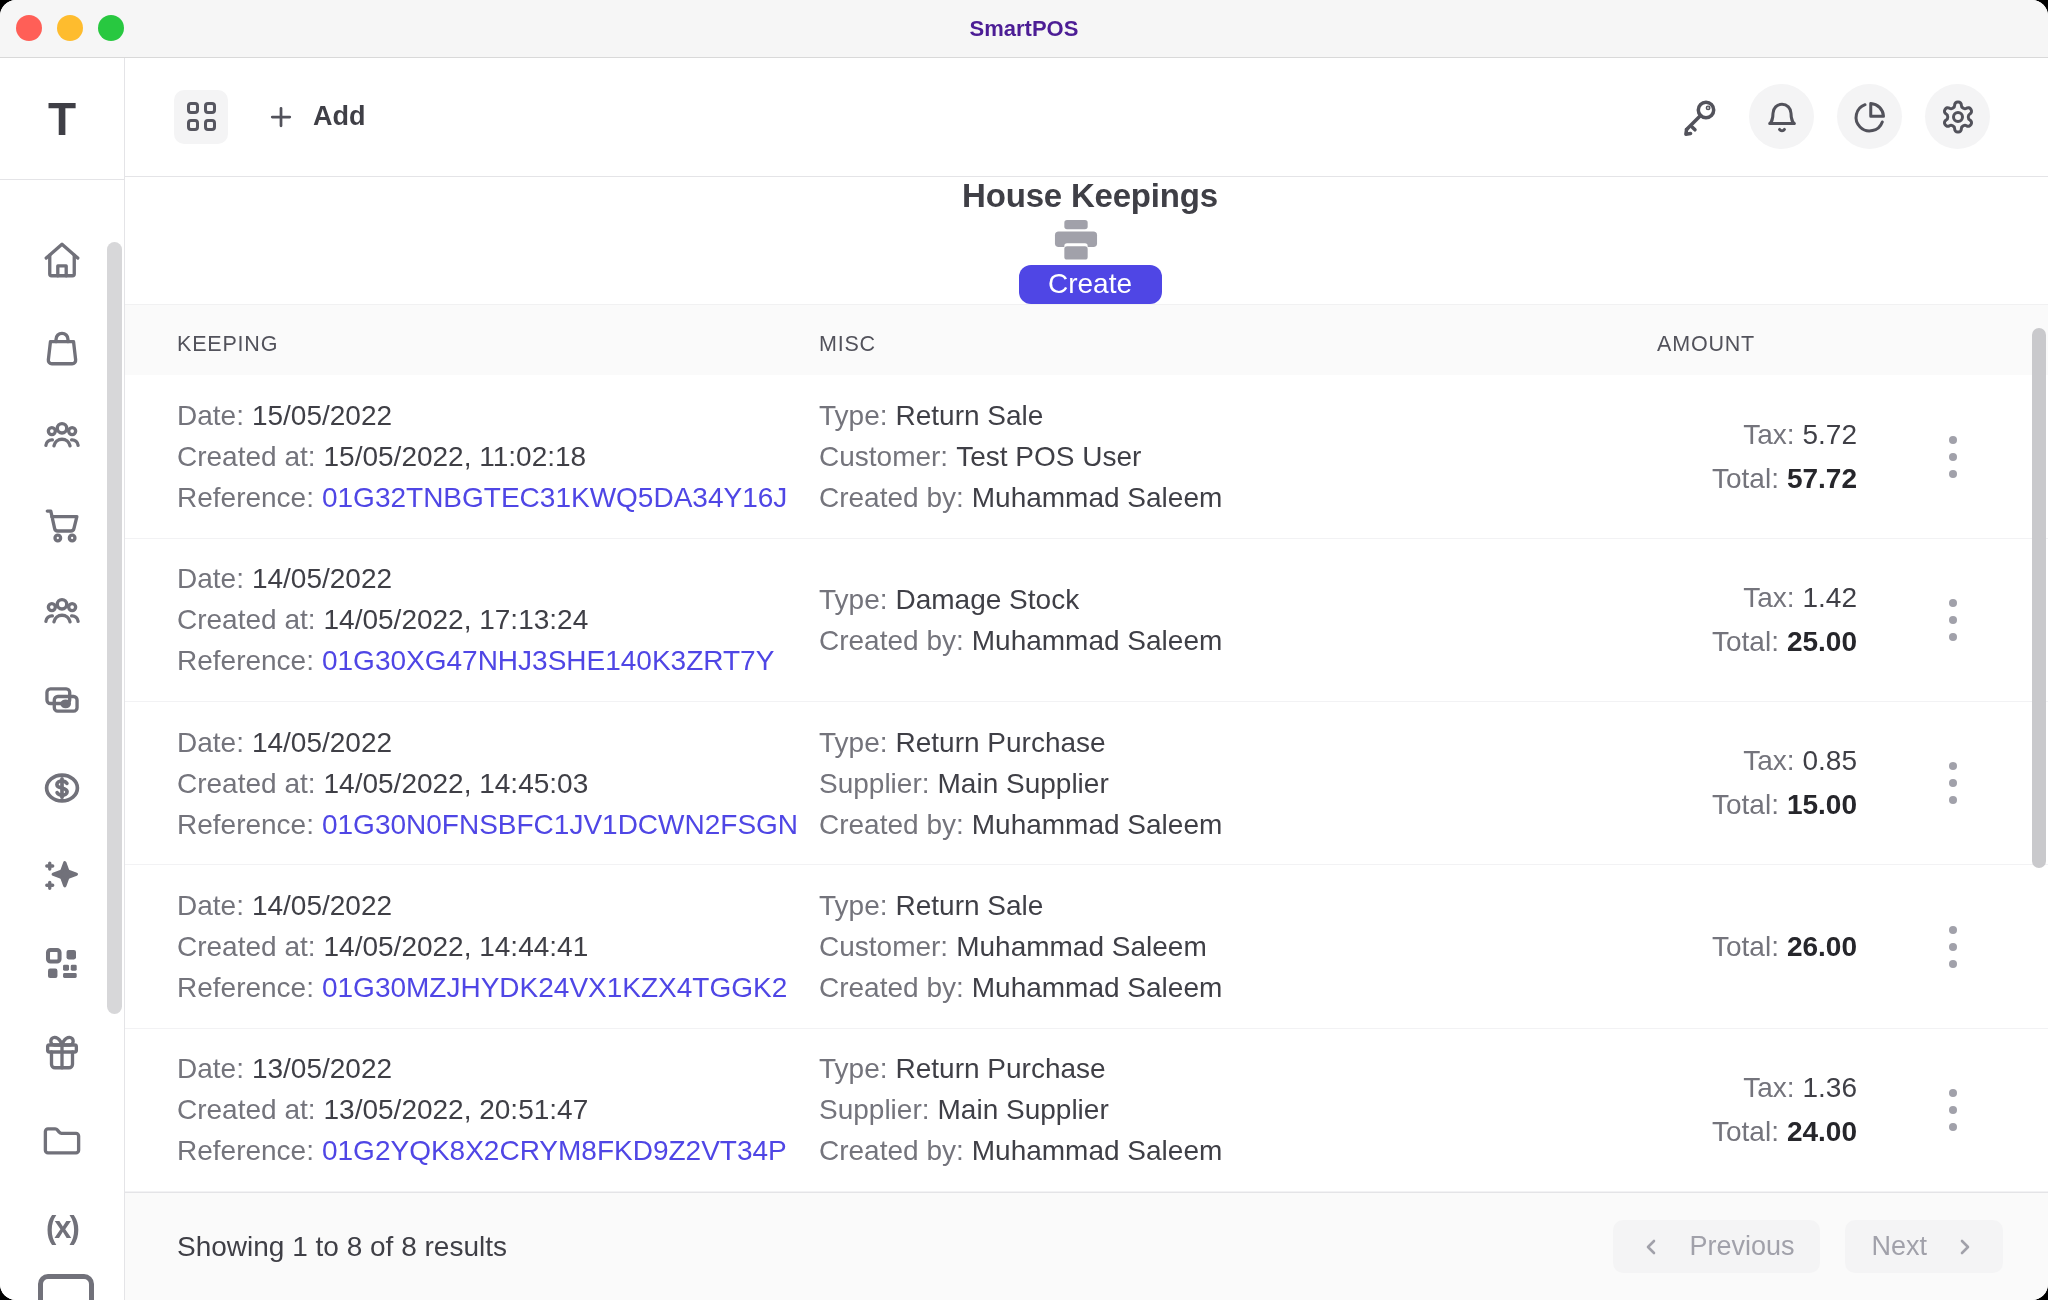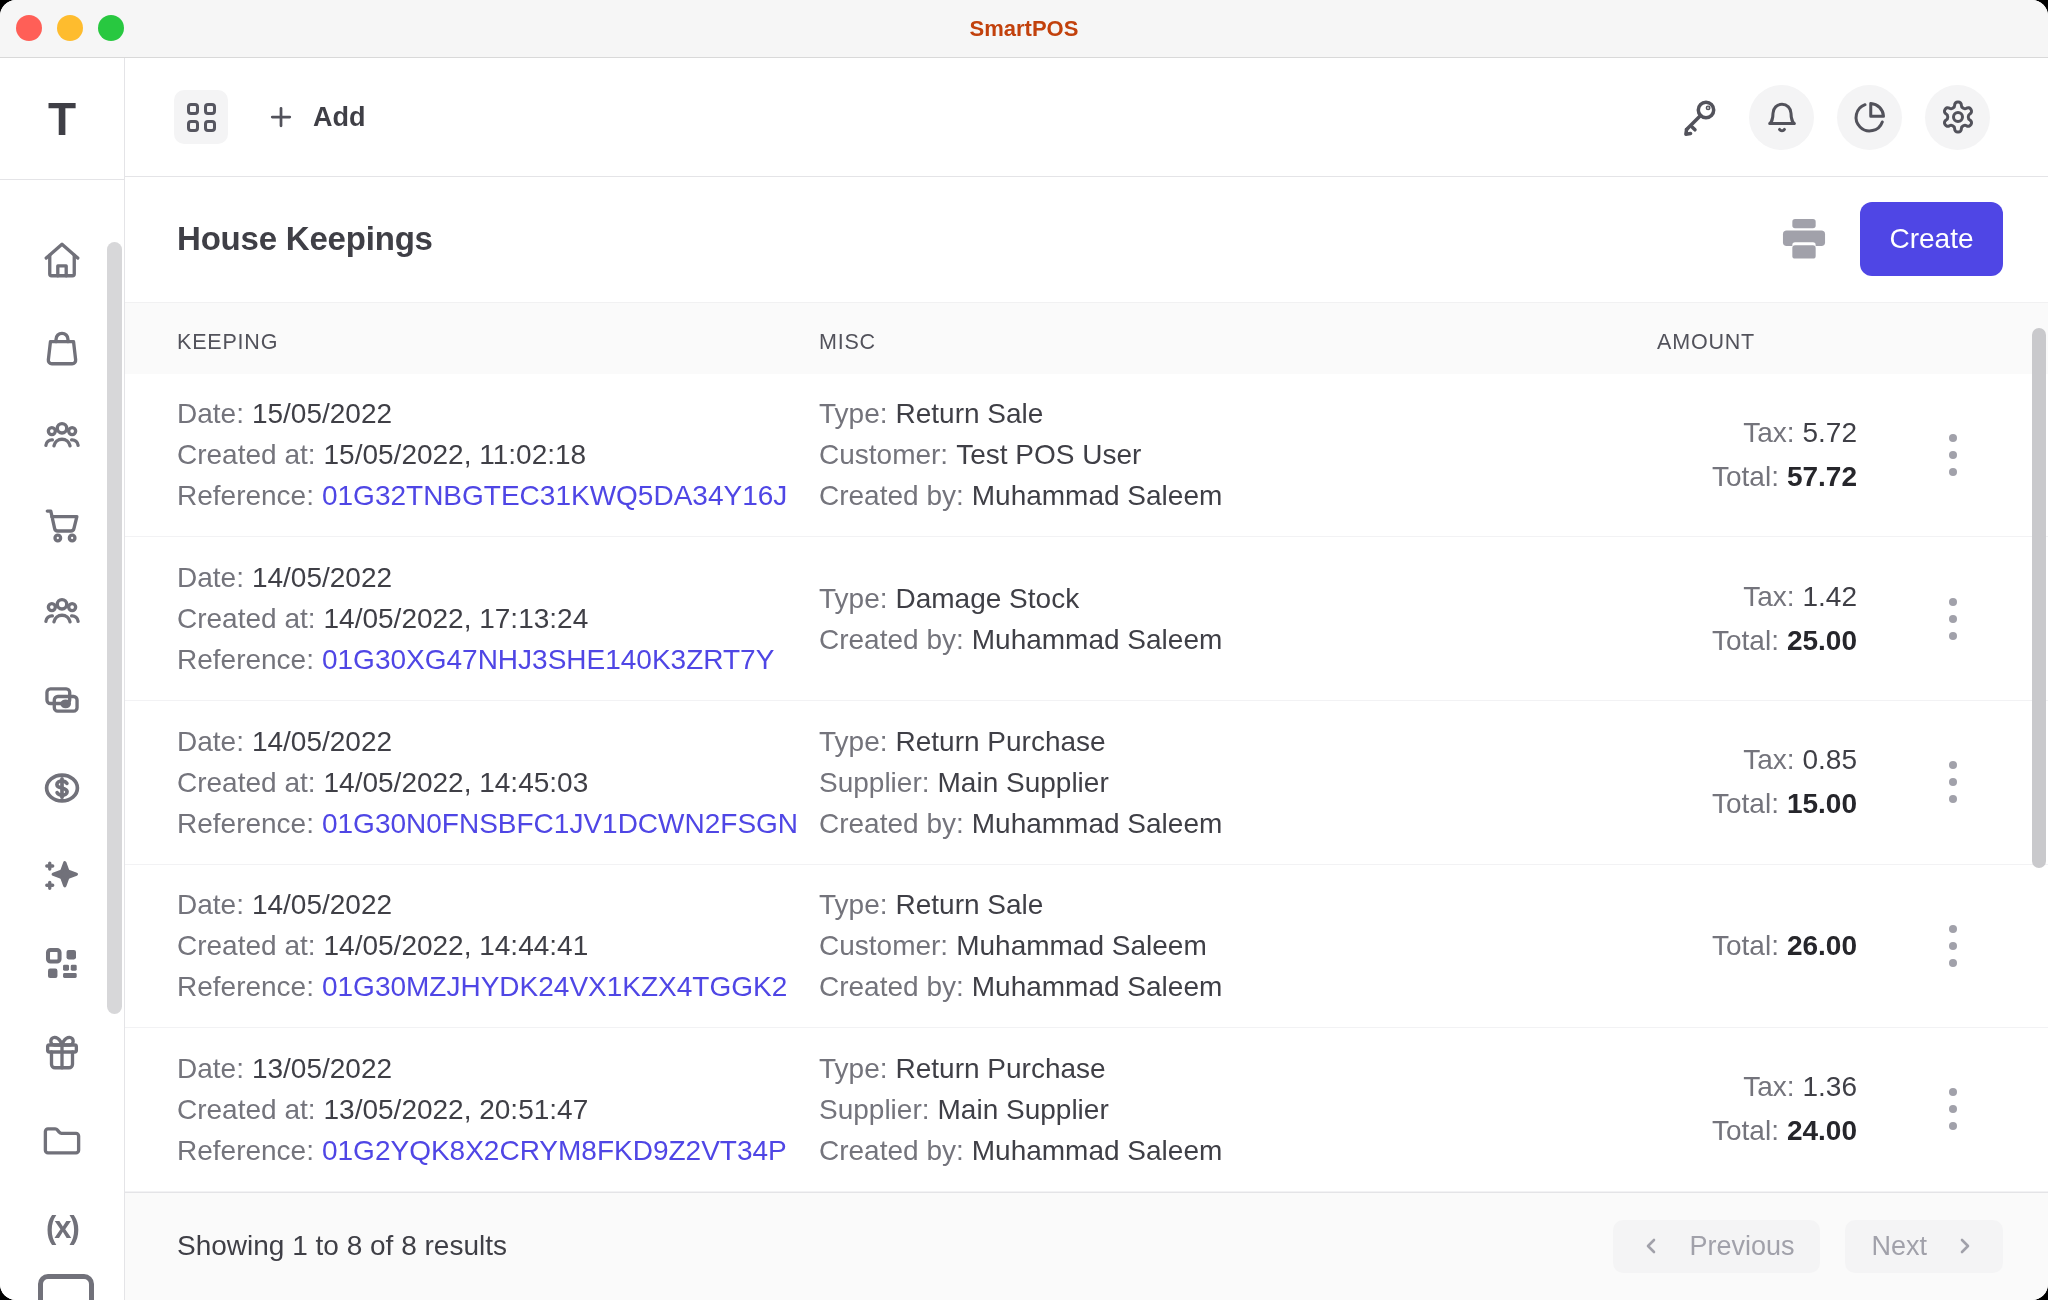--- a/index.html
+++ b/index.html
@@ -4,21 +4,21 @@
 <style>
   html,body{margin:0;padding:0;width:2048px;height:1300px;overflow:hidden;background:#000;
     font-family:"Liberation Sans",sans-serif;-webkit-font-smoothing:antialiased;}
   .window{position:absolute;inset:0;background:#fff;border-radius:16px;overflow:hidden;}
 
   
   .titlebar{position:relative;height:57px;background:#f6f6f6;border-bottom:1px solid #d9d9d9;}
   .lights{position:absolute;left:16px;top:15px;display:flex;gap:15px;}
   .light{width:26px;height:26px;border-radius:50%;}
   .win-title{position:absolute;left:0;right:0;top:0;height:57px;line-height:57px;text-align:center;
-    font-size:22px;font-weight:700;color:#c2410c;}
+    font-size:22px;font-weight:700;color:#4c1d95;}
 
   
   .app{display:flex;height:1242px;}
   .sidebar{position:relative;width:124px;border-right:1px solid #e4e4e7;background:#fff;flex:none;}
   .side-logo{height:121px;border-bottom:1px solid #e4e4e7;display:flex;align-items:center;justify-content:center;
     font-size:46px;font-weight:700;color:#3f3f46;}
   .side-items{padding-top:36px;display:flex;flex-direction:column;align-items:center;}
   .side-item{height:88px;width:88px;display:flex;align-items:center;justify-content:center;color:#71717a;cursor:pointer;}
   .side-item svg{width:42px;height:42px;}
   .fx{font-size:31px;font-weight:700;color:#71717a;letter-spacing:-2px;}
@@ -40,21 +40,21 @@
   .tb-right{display:flex;align-items:center;gap:23px;}
   .icon-plain{width:42px;height:42px;color:#52525b;cursor:pointer;margin-right:6px;}
   .circle-btn{width:65px;height:65px;border-radius:50%;background:#f4f4f5;display:flex;align-items:center;justify-content:center;cursor:pointer;color:#52525b;}
   .circle-btn svg{width:36px;height:36px;}
   .user-pill{height:66px;border-radius:33px;background:#f4f4f5;display:flex;align-items:center;gap:15px;
     padding:0 28px 0 9px;cursor:pointer;}
   .avatar{width:48px;height:48px;flex:none;}
   .user-name{font-size:27px;color:#3f3f46;}
 
   
-  .page-head{height:127px;display:flex;align-items:center;padding:0 45px 0 52px;box-sizing:border-box;}
+  .page-head{height:127px;display:flex;align-items:center;padding:0 45px 0 52px;box-sizing:border-box;flex-direction:column;}
   .page-title{flex:1;font-size:33px;font-weight:700;color:#3f3f46;letter-spacing:-.2px;}
   .print-btn{width:56px;height:56px;display:flex;align-items:center;justify-content:center;color:#a1a1aa;cursor:pointer;margin-right:28px;}
   .print-btn svg{width:50px;height:50px;}
   .create-btn{width:143px;height:74px;border-radius:12px;display:flex;align-items:center;justify-content:center;
     color:#fff;font-size:28px;cursor:pointer;border:none;}
 
   
   .grid-cols{display:grid;grid-template-columns:642px 742px 296px 192px;padding-left:52px;box-sizing:border-box;}
   .thead{height:73px;background:#fafafa;border-top:1px solid #f1f1f2;align-items:center;}
   .th{font-size:21.5px;color:#52525b;letter-spacing:.8px;margin-top:8px;}

